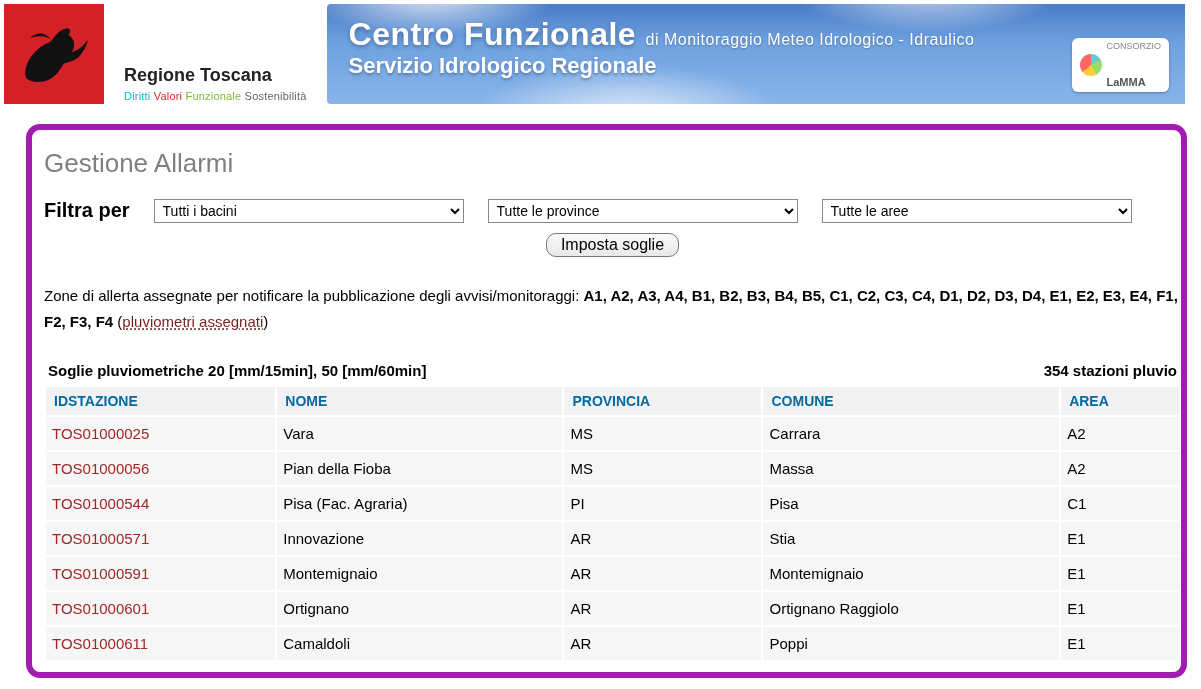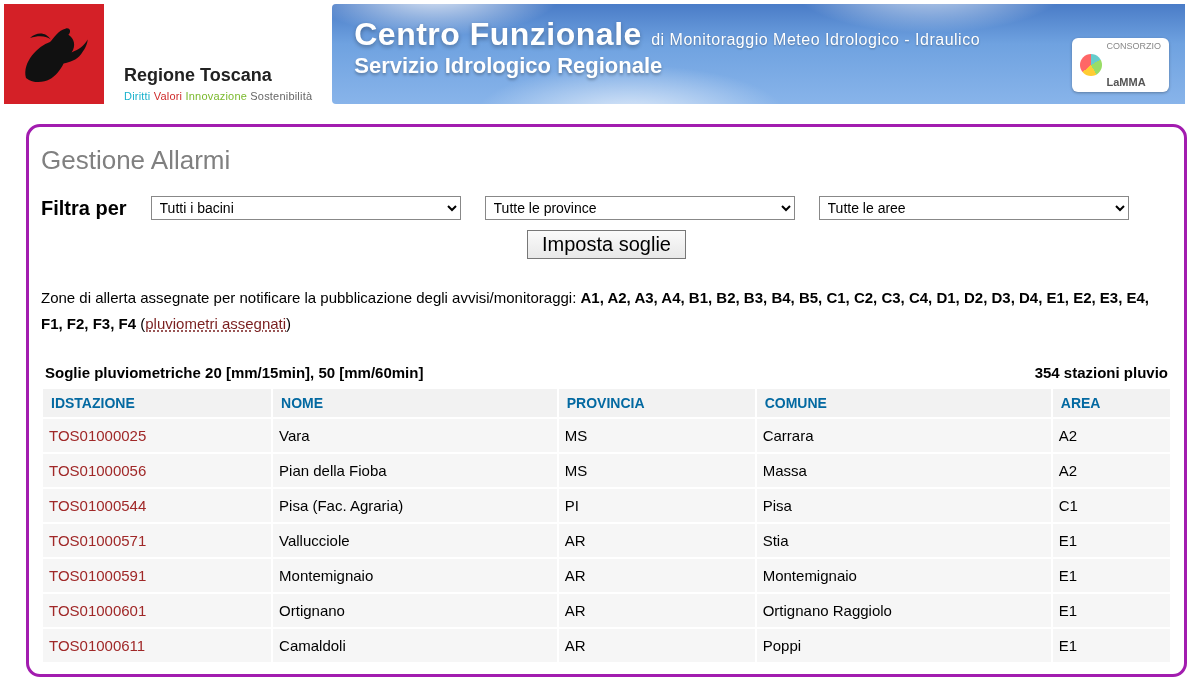--- a/index.html
+++ b/index.html
@@ -62,49 +62,49 @@
     box-shadow:0 1px 3px rgba(0,0,0,.3);
   }
   .lamma-swirl {
     width:22px;height:22px;border-radius:50%;
     background: conic-gradient(#6cc 0 60deg,#9d6 60deg 150deg,#fc3 150deg 230deg,#f66 230deg 360deg);
   }
   .lamma-text{font-size:9px;line-height:1.1;color:#888;}
 
   .panel {
     margin: 16px 14px 0 26px;
-    border: 3px solid #a21caf;
+    border: 6px solid #a21caf;
     border-radius: 14px;
-    padding: 14px 12px 10px 12px;
+    padding: 14px 0 10px 12px;
   }
   .page-title {
     font-family: "Trebuchet MS", Verdana, sans-serif;
     font-size: 26px;
     color: #808080;
     margin: 4px 0 20px 0;
   }
   .filter-row {
-    display:flex; align-items:center; gap: 24px; flex-wrap:wrap;
+    display:flex; gap: 24px; flex-wrap:wrap;
   }
   .filter-label { font-size: 20px; font-weight:bold; //font-style: italic; }
   select.filter {
     width: 310px;
     font-size: 14px;
     font-family: Arial, sans-serif;
     padding: 2px 4px;
     border: 1px solid #888;
     background: #fff;
   }
   .btn-row { text-align:center; margin-top:10px;}
   button.set-thresh {
-    font-size: 20px;
+    font-size: 16px;
     padding: 2px 14px;
     background: linear-gradient(#fafafa,#e8e8e8);
     border:1px solid #777;
-    border-radius:0;
+    border-radius:10px;
     cursor:pointer;
   }
   .zones-block {
     margin-top: 26px;
     font-size: 15px;
     line-height: 1.7;
   }
   .zones-list { font-weight:bold; }
   a.pluv-link {
     color:#7a1f1f;
@@ -144,21 +144,21 @@
 
 <div class="header-row">
   <div class="logo-box">
     <svg viewBox="0 0 100 100">
       <path d="M15 80 C10 60 30 40 45 35 C50 30 55 20 65 18 C70 17 72 22 68 26 C75 30 78 40 72 48 C80 45 88 40 92 32 C92 36 90 42 84 50 C78 58 70 60 62 62 C58 70 52 78 44 82 C38 85 25 88 15 80 Z
                M20 30 C28 22 40 22 46 32 C42 28 32 26 20 30 Z" fill="#111"></path>
     </svg>
   </div>
   <div class="brand-text">
     <div class="brand-title">Regione Toscana</div>
-    <div class="brand-sub" id="brand-sub"><span style="color: rgb(24, 177, 204);">Diritti</span> <span style="color: rgb(207, 42, 42);">Valori</span> <span style="color: rgb(122, 185, 44);">Innovazione</span> <span style="color: rgb(102, 102, 102);">Sostenibilità</span></div>
+    <div class="brand-sub" id="brand-sub"><span style="color: rgb(24, 177, 204);">Diritti</span> <span style="color: rgb(207, 42, 42);">Valori</span> <span style="color: rgb(122, 185, 44);">Funzionale</span> <span style="color: rgb(102, 102, 102);">Sostenibilità</span></div>
   </div>
   <div class="banner">
     <div class="banner-inner">
       <div class="banner-top">
         <span>Centro Funzionale</span>
         <small>di Monitoraggio Meteo Idrologico - Idraulico</small>
       </div>
       <div class="banner-sub">Servizio Idrologico Regionale</div>
     </div>
     <div class="lamma-badge">
@@ -228,21 +228,21 @@
         </tr>
         <tr>
           <td><a href="#" class="station-id">TOS01000544</a></td>
           <td>Pisa (Fac. Agraria)</td>
           <td>PI</td>
           <td>Pisa</td>
           <td>C1</td>
         </tr>
         <tr>
           <td><a href="#" class="station-id">TOS01000571</a></td>
-          <td>Vallucciole</td>
+          <td>Innovazione</td>
           <td>AR</td>
           <td>Stia</td>
           <td>E1</td>
         </tr>
         <tr>
           <td><a href="#" class="station-id">TOS01000591</a></td>
           <td>Montemignaio</td>
           <td>AR</td>
           <td>Montemignaio</td>
           <td>E1</td>

